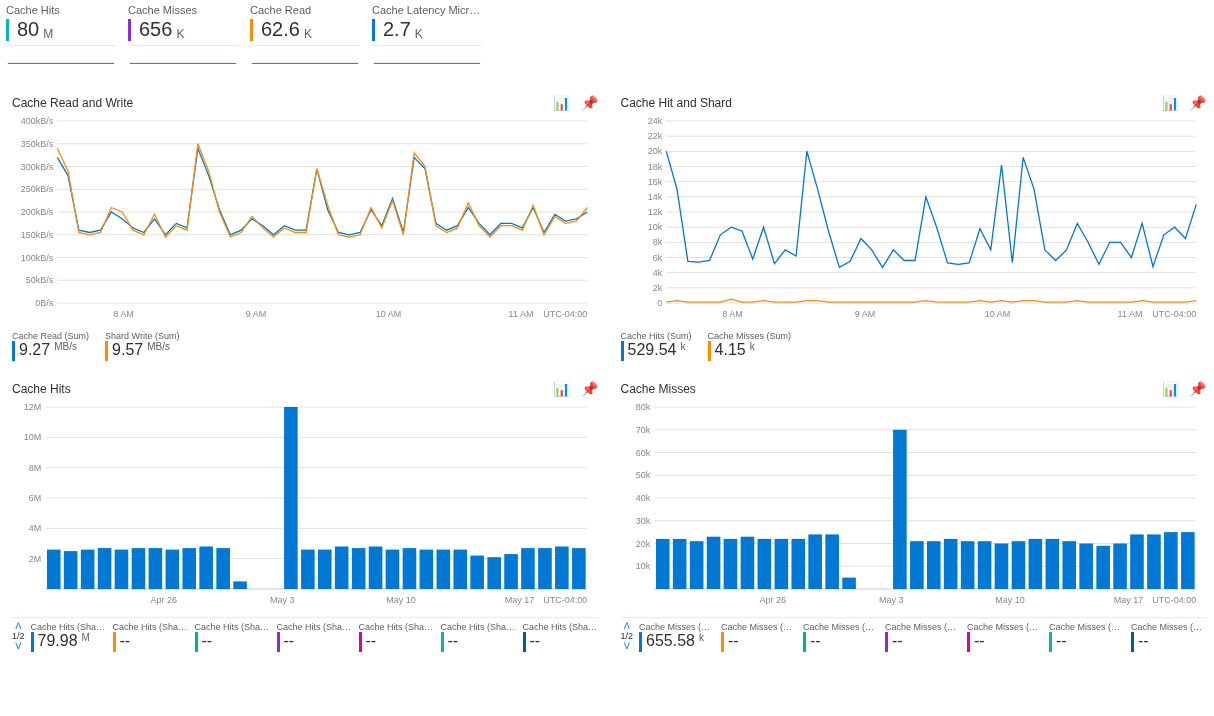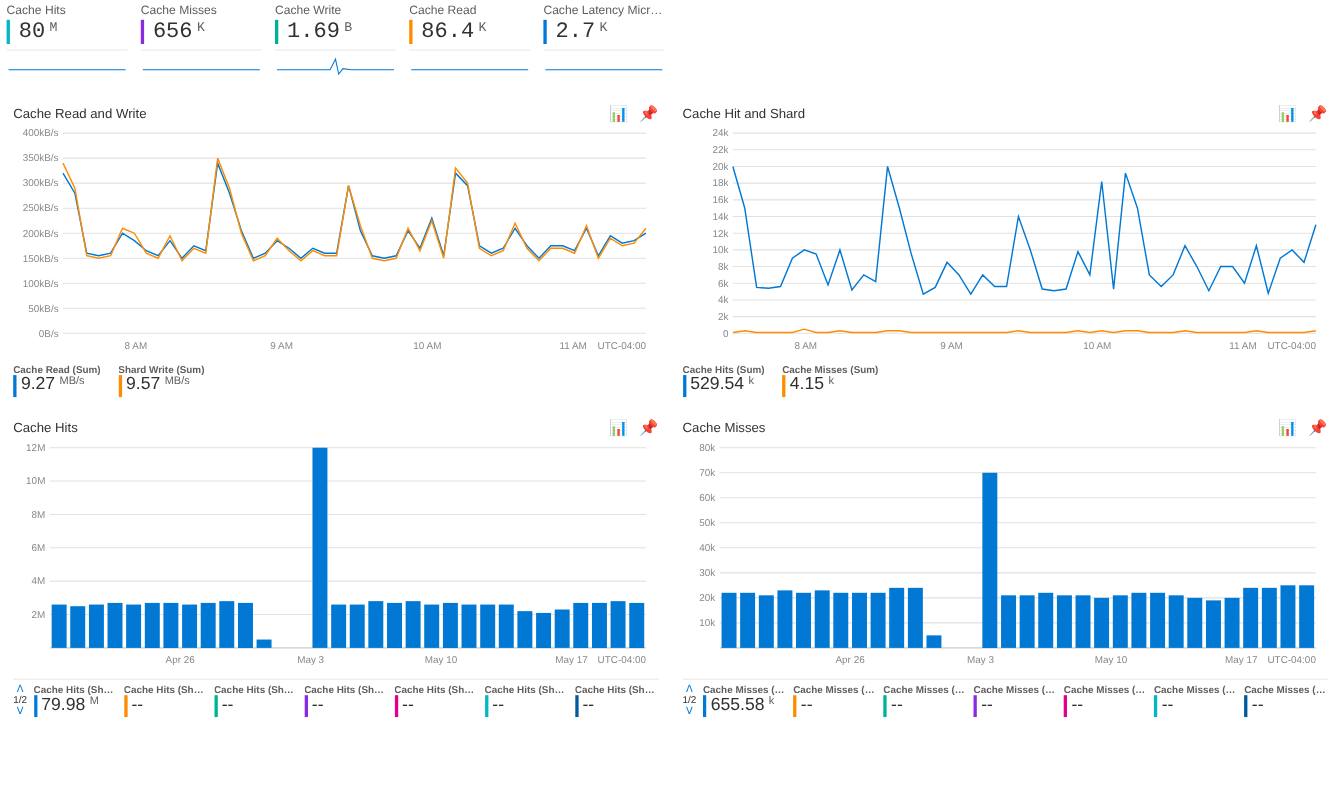--- a/index.html
+++ b/index.html
@@ -2,21 +2,21 @@
 <html><head>
 <meta charset="utf-8">
 <style>
   * { box-sizing: border-box; margin: 0; padding: 0; }
   body { font-family: "Segoe UI", Arial, sans-serif; font-size: 11px; color: #323130; background: #fff; width: 1214px; }
   
   
   .kpi-row { display: flex; gap: 12px; padding: 4px 6px; }
   .kpi { width: 110px; }
   .kpi-title { font-size: 11px; color: #605e5c; margin-bottom: 2px; white-space: nowrap; overflow: hidden; text-overflow: ellipsis; }
-  .kpi-value { display: flex; align-items: flex-start; gap: 4px; font-family: Liberation Mono, monospace; }
+  .kpi-value { display: flex; align-items: flex-end; gap: 4px; }
   .kpi-bar { width: 3px; height: 22px; display: inline-block; margin-right: 4px; }
   .kpi-num { font-size: 20px; font-weight: 400; }
   .kpi-unit { font-size: 12px; color: #605e5c; }
   .spark { width: 110px; height: 30px; border-top: 1px solid #eaeaea; margin-top: 4px; position: relative; }
   .spark svg { width: 100%; height: 100%; }
   
   
   .charts { display: grid; grid-template-columns: 1fr 1fr; gap: 10px; padding: 12px 6px; }
   .chart-card { padding: 4px 6px 6px; }
   .chart-head { display: flex; justify-content: space-between; align-items: center; margin-bottom: 4px; }
@@ -25,21 +25,21 @@
   .chart-actions span { cursor: pointer; font-size: 14px; }
   .chart-body { height: 210px; width: 100%; }
   .chart-body svg { width: 100%; height: 100%; }
   .tick { font-size: 9px; fill: #888; }
   .grid-line { stroke: #e1e1e1; stroke-width: 1; }
   .axis-line { stroke: #ccc; stroke-width: 1; }
   
   
   .legend { display: flex; gap: 16px; margin-top: 6px; }
   .legend-item { }
-  .legend-label { font-size: 9px; color: #605e5c; white-space: nowrap; overflow: hidden; text-overflow: ellipsis; max-width: 90px; display: block; font-weight: bold; }
+  .legend-label { font-size: 9px; color: #605e5c; white-space: nowrap; overflow: hidden; text-overflow: ellipsis; max-width: 90px; display: block; }
   .legend-row { display: flex; align-items: flex-start; gap: 4px; }
   .legend-bar { width: 3px; height: 20px; display: inline-block; }
   .legend-val { font-size: 16px; font-weight: 400; }
   .legend-unit { font-size: 10px; color: #605e5c; }
   
   
   .shard-legend { display: flex; align-items: center; gap: 6px; margin-top: 6px; border-top: 1px solid #eaeaea; padding-top: 4px; }
   .pager { font-size: 9px; text-align: center; line-height: 1.1; }
   .pager .arrow { color: #0078d4; cursor: pointer; }
   .shard-items { display: flex; gap: 6px; flex: 1; overflow: hidden; }
@@ -69,37 +69,24 @@
       <span class="kpi-num">656</span>
       <span class="kpi-unit">K</span>
     </div>
     <div class="spark">
       <svg viewBox="0 0 110 30">
           <line x1="0" y1="18" x2="110" y2="18" stroke="#0078d4" stroke-width="1"></line>
         </svg>
     </div>
     </div>
     <div class="kpi">
-    <div class="kpi-title">Cache Write</div>
-    <div class="kpi-value">
-      <span class="kpi-bar" style="background:#00b294"></span>
-      <span class="kpi-num">1.69</span>
-      <span class="kpi-unit">B</span>
-    </div>
-    <div class="spark">
-      <svg viewBox="0 0 110 30">
-          <polyline fill="none" stroke="#0078d4" stroke-width="1" points="0,18 35,18 40,18 45,18 50,18 55,8 58,22 62,17 70,18 110,18"></polyline>
-        </svg>
-    </div>
-    </div>
-    <div class="kpi">
     <div class="kpi-title">Cache Read</div>
     <div class="kpi-value">
       <span class="kpi-bar" style="background:#ff8c00"></span>
-      <span class="kpi-num">86.4</span>
+      <span class="kpi-num">62.6</span>
       <span class="kpi-unit">K</span>
     </div>
     <div class="spark">
       <svg viewBox="0 0 110 30">
           <line x1="0" y1="18" x2="110" y2="18" stroke="#0078d4" stroke-width="1"></line>
         </svg>
     </div>
     </div>
     <div class="kpi">
     <div class="kpi-title">Cache Latency Microsecor</div>

